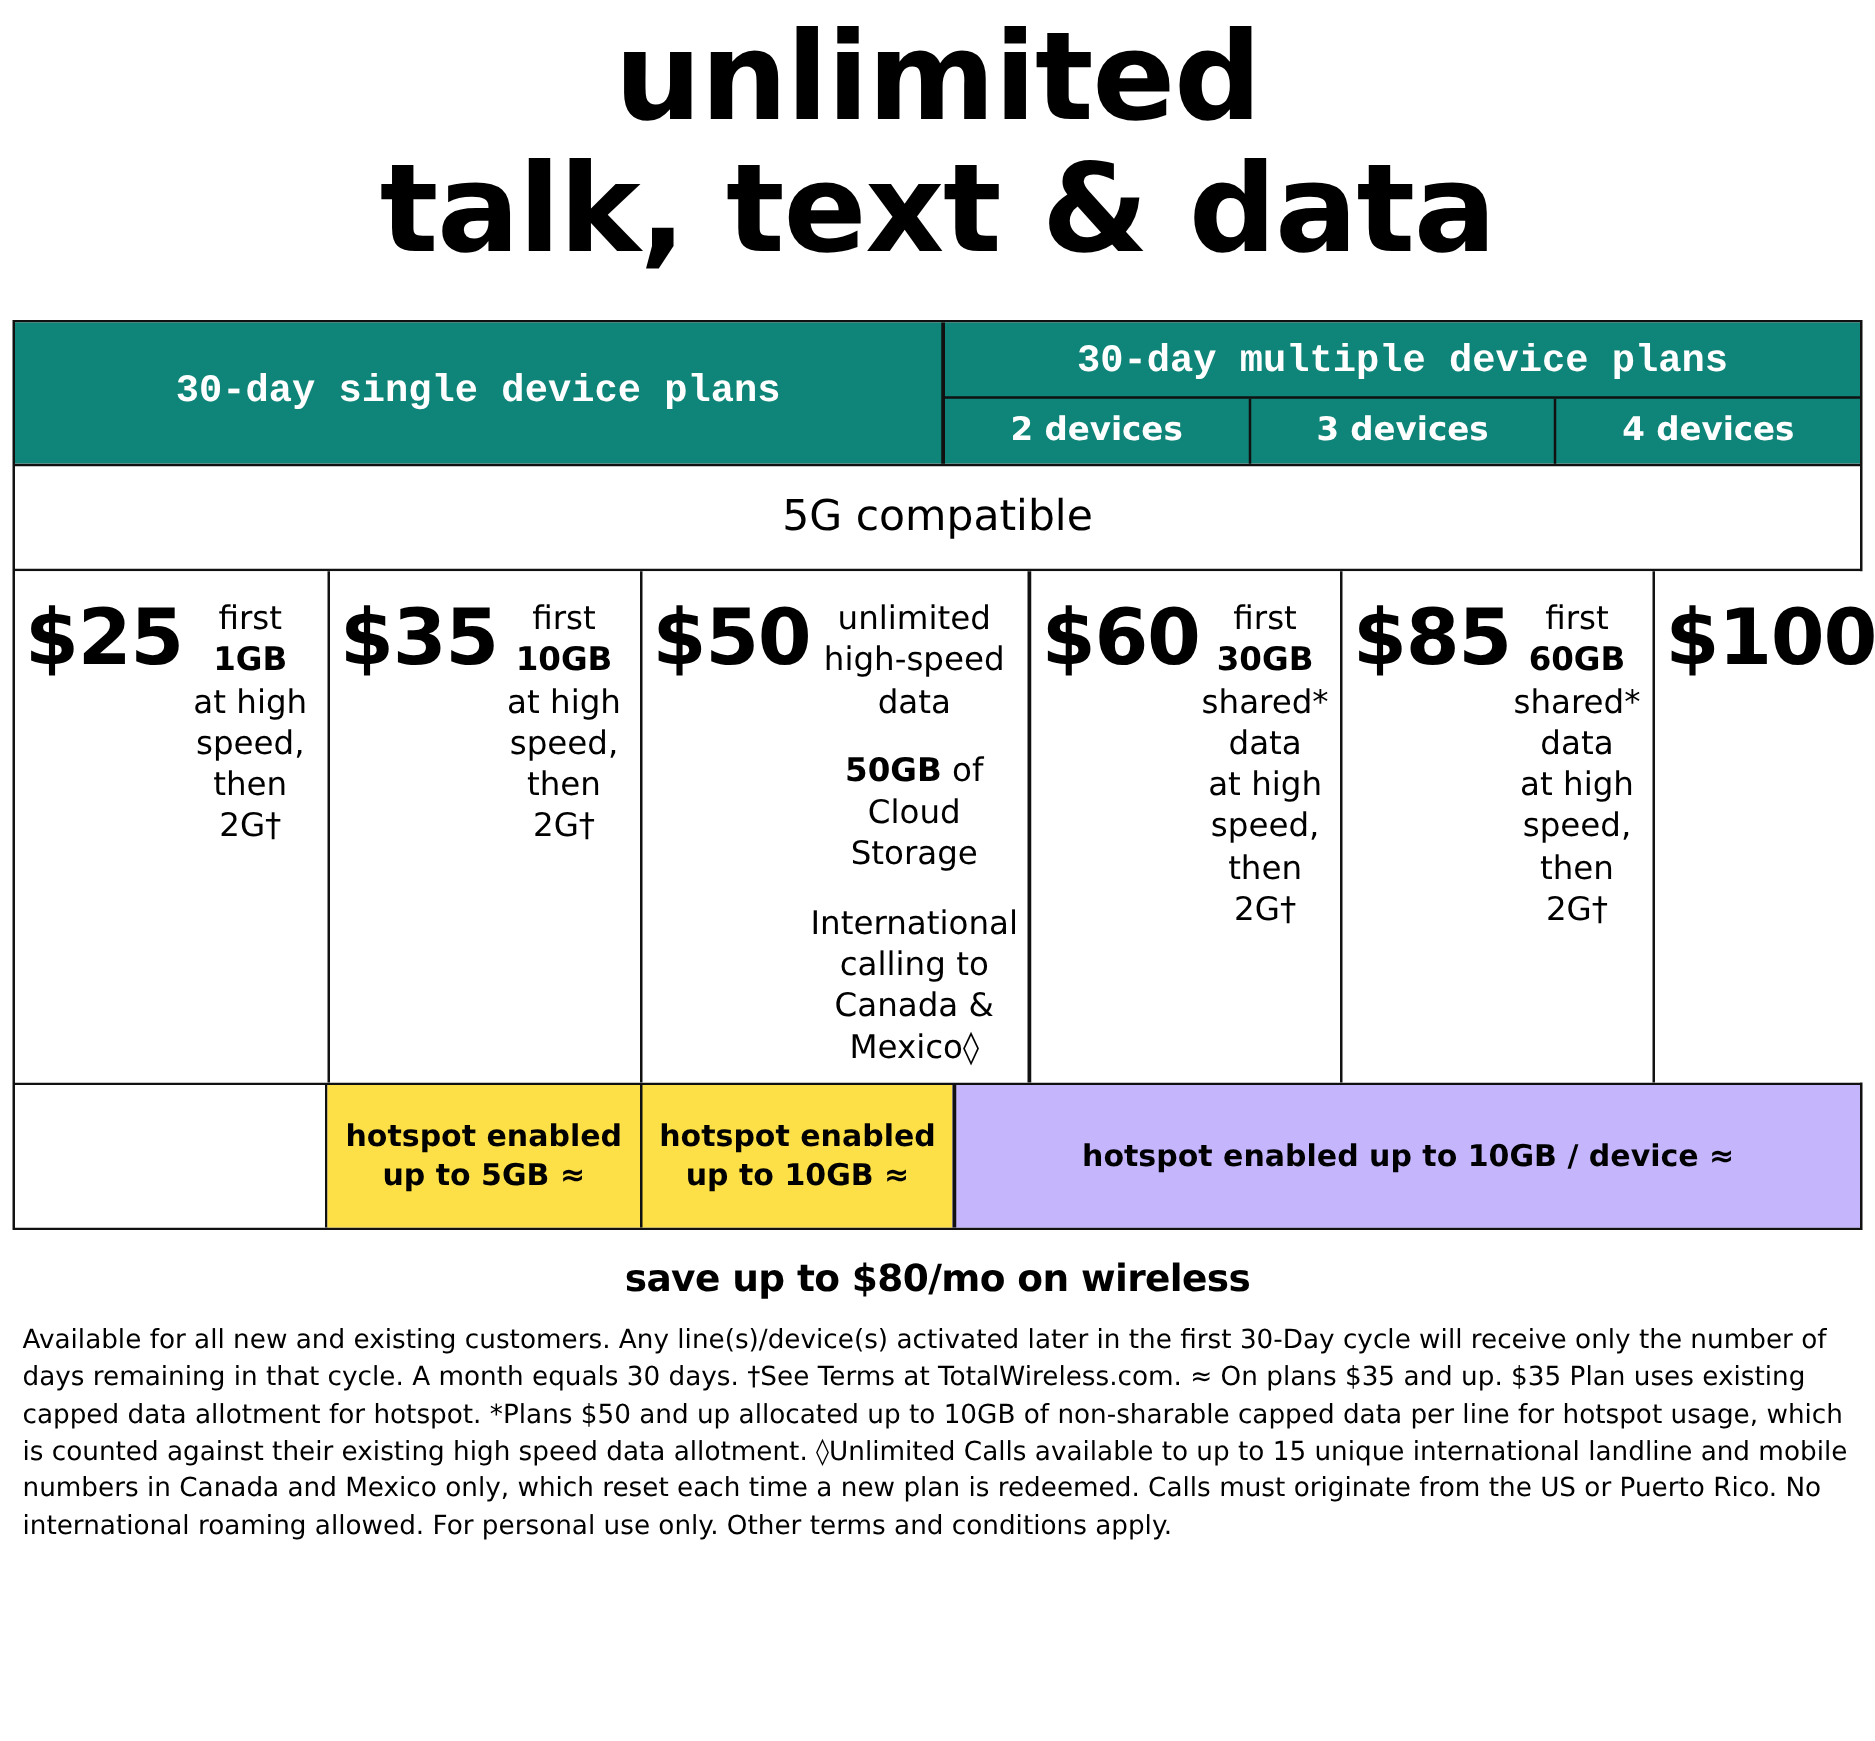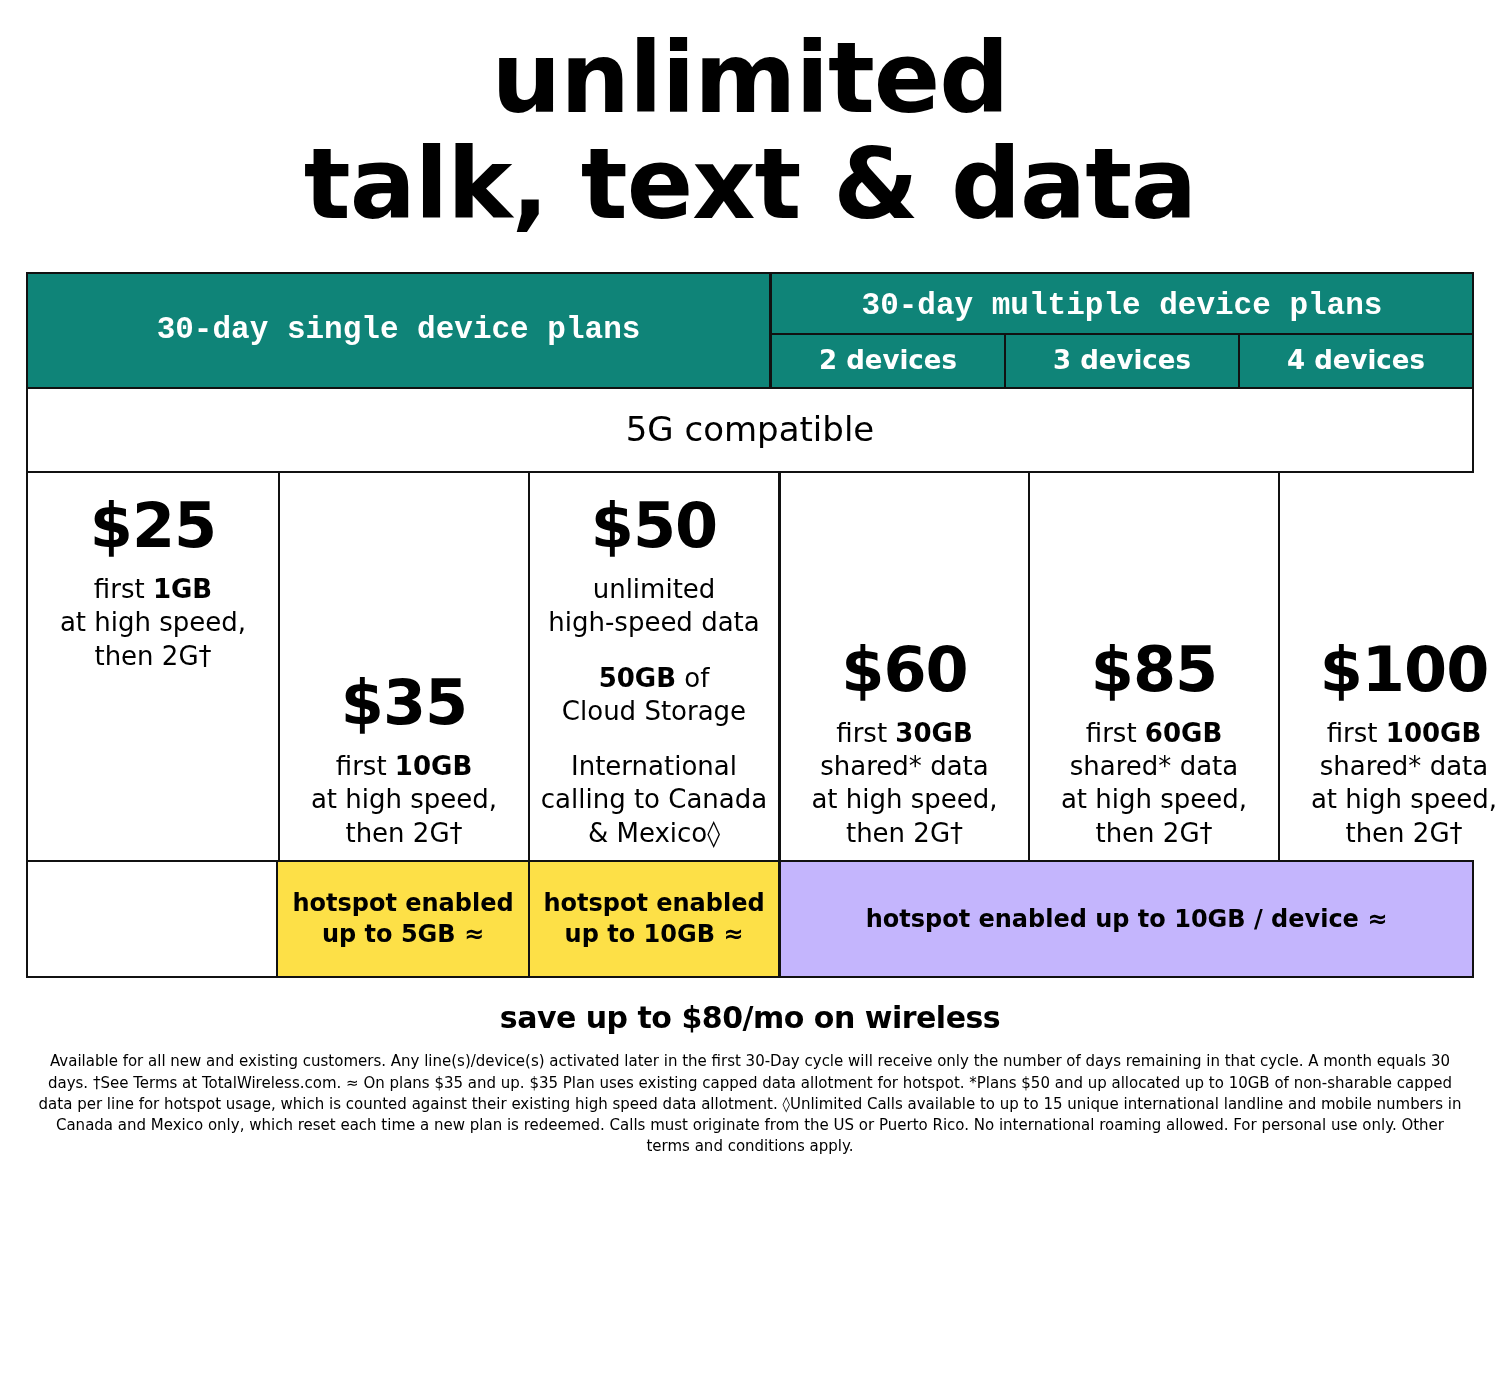--- a/index.html
+++ b/index.html
@@ -12,21 +12,21 @@
     width: 1500px;
     height: 1393px;
     font-family: "DejaVu Sans", "Liberation Sans", sans-serif;
     color: #000000;
     overflow: hidden;
   }
   .page {
     width: 1500px;
     height: 1393px;
     position: relative;
-    padding: 16px;
+    padding: 0;
   }
 
   
   .headline {
     text-align: center;
     font-weight: 800;
     letter-spacing: -1px;
     line-height: 0.98;
     padding-top: 14px;
   }
@@ -103,21 +103,21 @@
   }
 
   
   .cols { display: flex; align-items: stretch; }
   .col {
     flex: 0 0 250px;
     padding: 22px 8px 10px 8px;
     text-align: center;
     background: #ffffff;
     display: flex;
-    flex-direction: column;
+    flex-direction: row;
   }
   .col + .col { border-left: 2px solid #111111; justify-content: flex-end; }
   .col.divider-strong { border-left: 3px solid #111111; }
   .col .price {
     font-size: 62px;
     font-weight: 800;
     line-height: 1;
     margin-bottom: 16px;
     letter-spacing: -1px;
   }
@@ -167,23 +167,22 @@
   
   .save {
     text-align: center;
     font-size: 30px;
     font-weight: 800;
     margin-top: 22px;
     letter-spacing: -0.5px;
   }
   .fine {
     margin: 16px 18px 0 18px;
-    font-size: 15px;
+    font-size: 21px;
     line-height: 1.42;
-    text-align: center;
   }
 </style>
 </head>
 <body>
 
 <div class="page">
 
   <div class="headline">
     <span class="line1">unlimited</span>
     <span class="line2">talk, text &amp; data</span>

